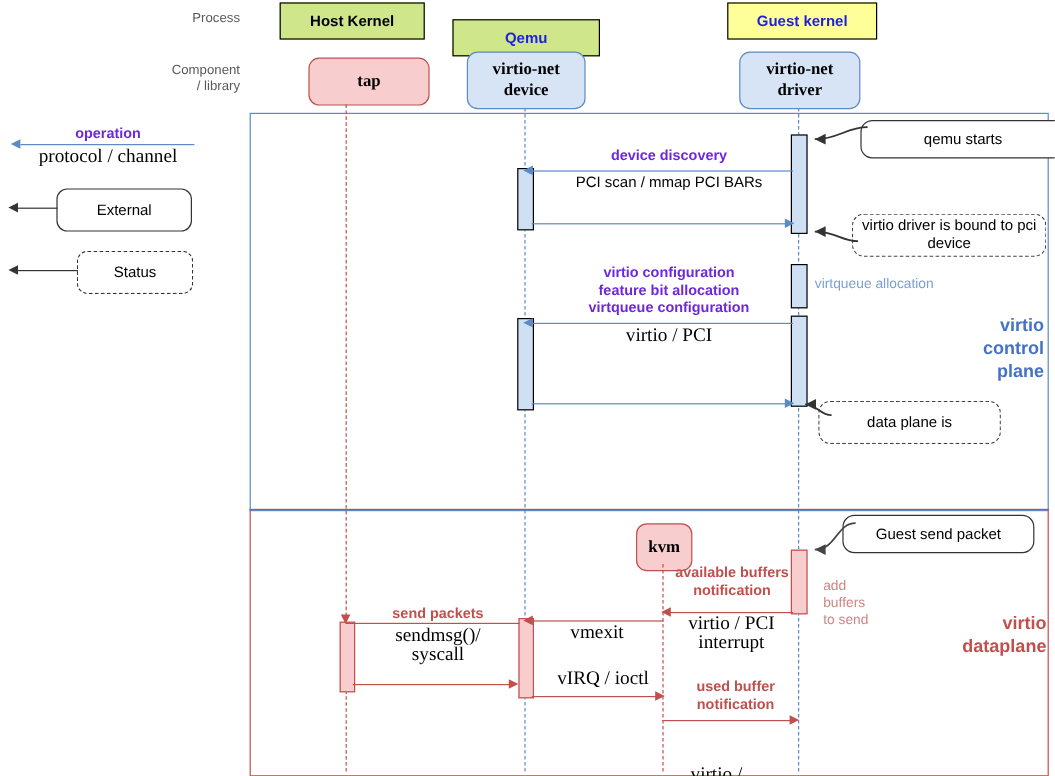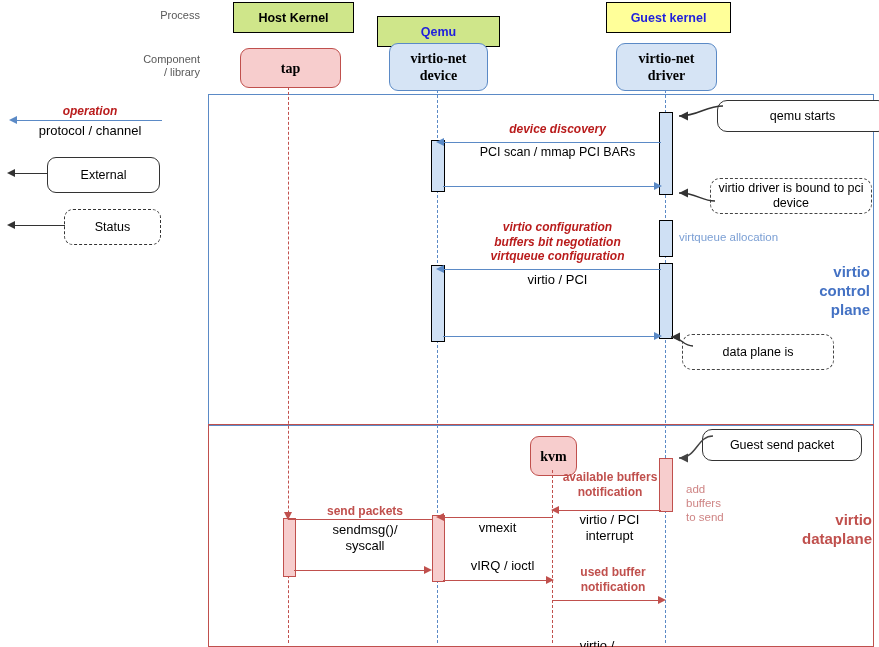--- a/index.html
+++ b/index.html
@@ -47,23 +47,23 @@
   
   .ah{position:absolute;width:0;height:0;}
   .ah.left.blue{border-top:4.5px solid transparent;border-bottom:4.5px solid transparent;border-right:8px solid #5b8ac6;}
   .ah.right.blue{border-top:4.5px solid transparent;border-bottom:4.5px solid transparent;border-left:8px solid #5b8ac6;}
   .ah.left.red{border-top:4.5px solid transparent;border-bottom:4.5px solid transparent;border-right:8px solid #c0504d;}
   .ah.right.red{border-top:4.5px solid transparent;border-bottom:4.5px solid transparent;border-left:8px solid #c0504d;}
   .ah.down.red{border-left:4.5px solid transparent;border-right:4.5px solid transparent;border-top:8px solid #c0504d;}
   .ah.left.black{border-top:4.5px solid transparent;border-bottom:4.5px solid transparent;border-right:8px solid #333;}
   
   .op{position:absolute;font-weight:bold;font-size:12px;line-height:14.5px;text-align:center;}
-  .op.blue{color:#b91c1c;font-style:italic;}
+  .op.blue{color:#6d28d9;}
   .op.red{color:#c0504d;}
-  .ch{position:absolute;font-family:Liberation Sans, sans-serif;font-size:13px;
+  .ch{position:absolute;font-family:Liberation Serif, serif;font-size:16px;
       line-height:16px;text-align:center;color:#000;}
   .ch.sans{font-family:"Liberation Sans", sans-serif;font-size:12.5px;}
   .sidenote{position:absolute;font-size:11.5px;line-height:14px;color:#7b9fd4;}
   .sidenote.red{color:#cf8585;text-align:left;}
   
   .note{position:absolute;border-radius:10px;background:#fff;display:flex;
         align-items:center;justify-content:center;text-align:center;
         font-size:12.5px;line-height:15px;color:#000;padding:2px 6px;box-sizing:border-box;}
   .note.solid{border:1.6px solid #333;}
   .note.dash{border:1.6px dashed #444;}
@@ -73,21 +73,21 @@
 <body>
 
 <div class="lbl" style="left:120px;top:9px;width:80px;">Process</div>
 <div class="lbl" style="left:110px;top:53px;width:90px;white-space:pre-line;">Component
 / library</div>
 
 <div class="proc black-txt" style="left:233px;top:2px;width:119px;height:29px;">Host Kernel</div>
 <div class="proc blue-txt" style="left:377px;top:16px;width:121px;height:29px;">Qemu</div>
 <div class="proc yellow blue-txt" style="left:606px;top:2px;width:123px;height:29px;">Guest kernel</div>
 
-<div class="comp red" style="left:240px;top:48px;width:99px;height:38px;white-space:pre-line;">tap</div>
+<div class="comp red" style="left:257px;top:48px;width:99px;height:38px;white-space:pre-line;">tap</div>
 <div class="comp blue" style="left:389px;top:43px;width:97px;height:46px;white-space:pre-line;">virtio-net
 device</div>
 <div class="comp blue" style="left:616px;top:43px;width:99px;height:46px;white-space:pre-line;">virtio-net
 driver</div>
 <div class="comp red" style="left:530px;top:408px;width:45px;height:38px;margin-top:28px;">kvm</div>
 
 <div class="op blue" style="left:20px;top:104px;width:140px;">operation</div>
 <div class="msg blue" style="left:17px;top:120px;width:145px;"></div>
 <div class="ah left blue" style="left:9px;top:116px;"></div>
 <div class="ch" style="left:20px;top:123px;width:140px;">protocol / channel</div>
@@ -127,21 +127,21 @@
 <div class="ah right blue" style="left:654px;top:182px;"></div>
 
 <div class="act blue" style="left:659px;top:220px;width:12px;height:35px;"></div>
 <div class="sidenote" style="left:679px;top:230px;width:130px;">virtqueue allocation</div>
 
 <div class="act blue" style="left:659px;top:263px;width:12px;height:74px;"></div>
 
 <div class="act blue" style="left:431px;top:265px;width:12px;height:75px;"></div>
 
 <div class="op blue" style="left:455px;top:220px;width:205px;white-space:pre-line;">virtio configuration
-buffers bit negotiation
+feature bit allocation
 virtqueue configuration</div>
 <div class="msg blue" style="left:443px;top:269px;width:218px;"></div>
 <div class="ah left blue" style="left:436px;top:265px;"></div>
 <div class="ch" style="left:455px;top:272px;width:205px;">virtio / PCI</div>
 
 <div class="msg blue" style="left:443px;top:336px;width:213px;"></div>
 <div class="ah right blue" style="left:654px;top:332px;"></div>
 
 <div class="note solid" style="left:717px;top:100px;width:171px;height:32px;">qemu starts</div>
 <svg width="60" height="30" style="left:671px;top:104px;">

